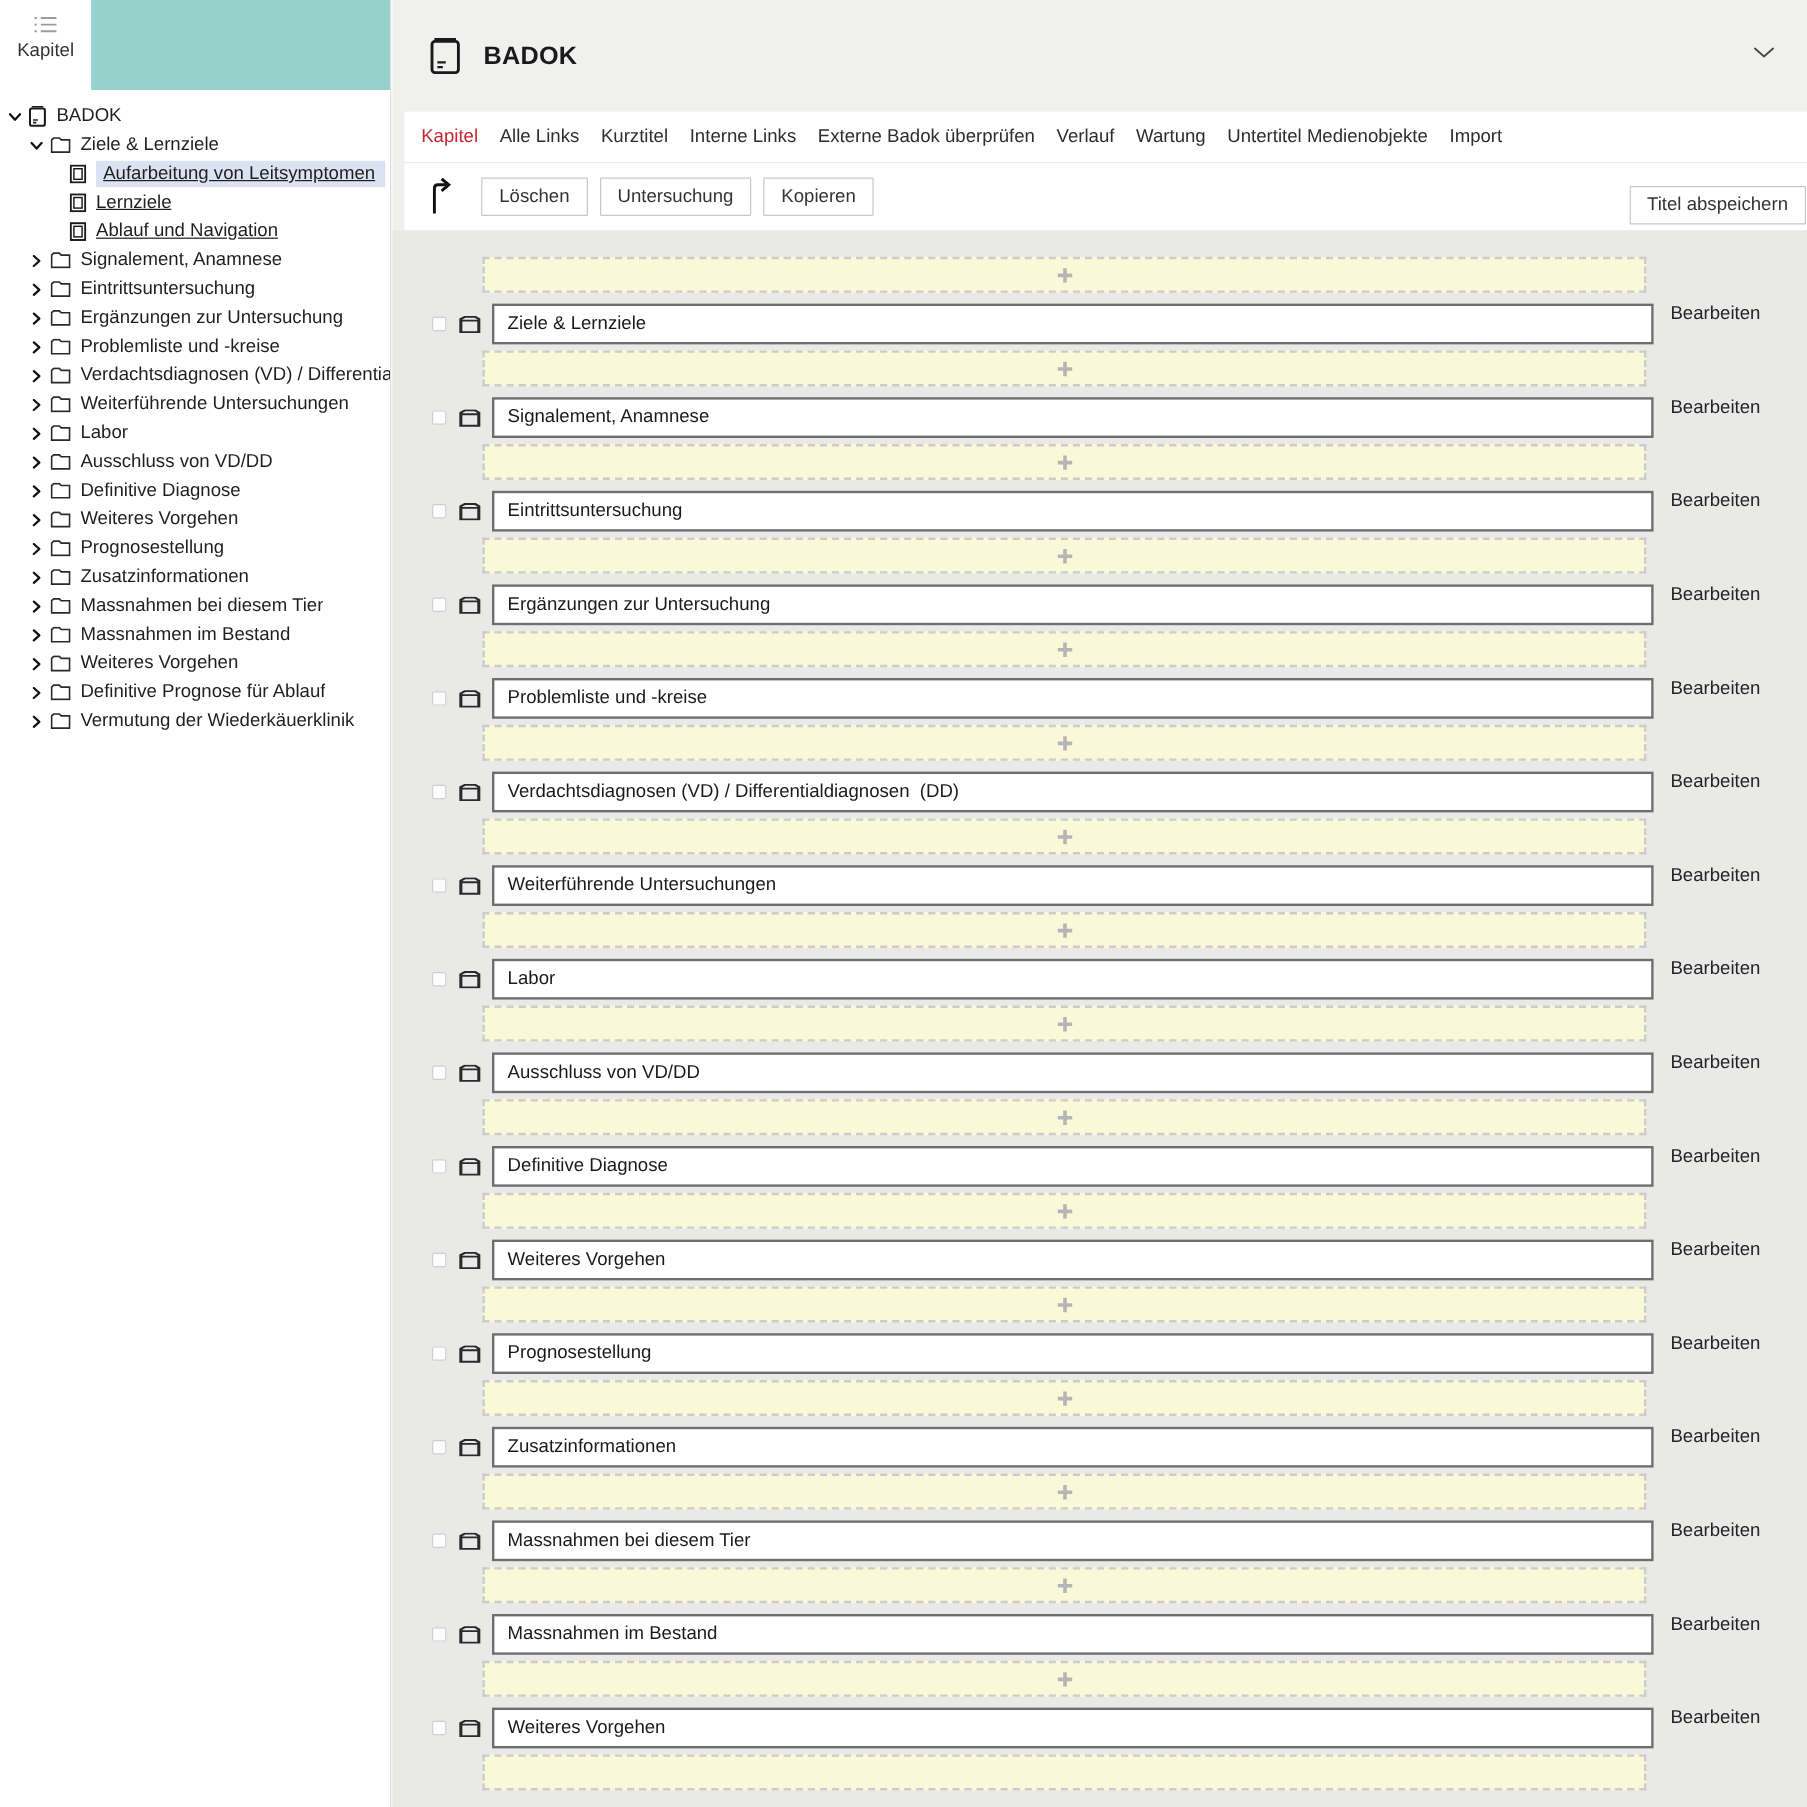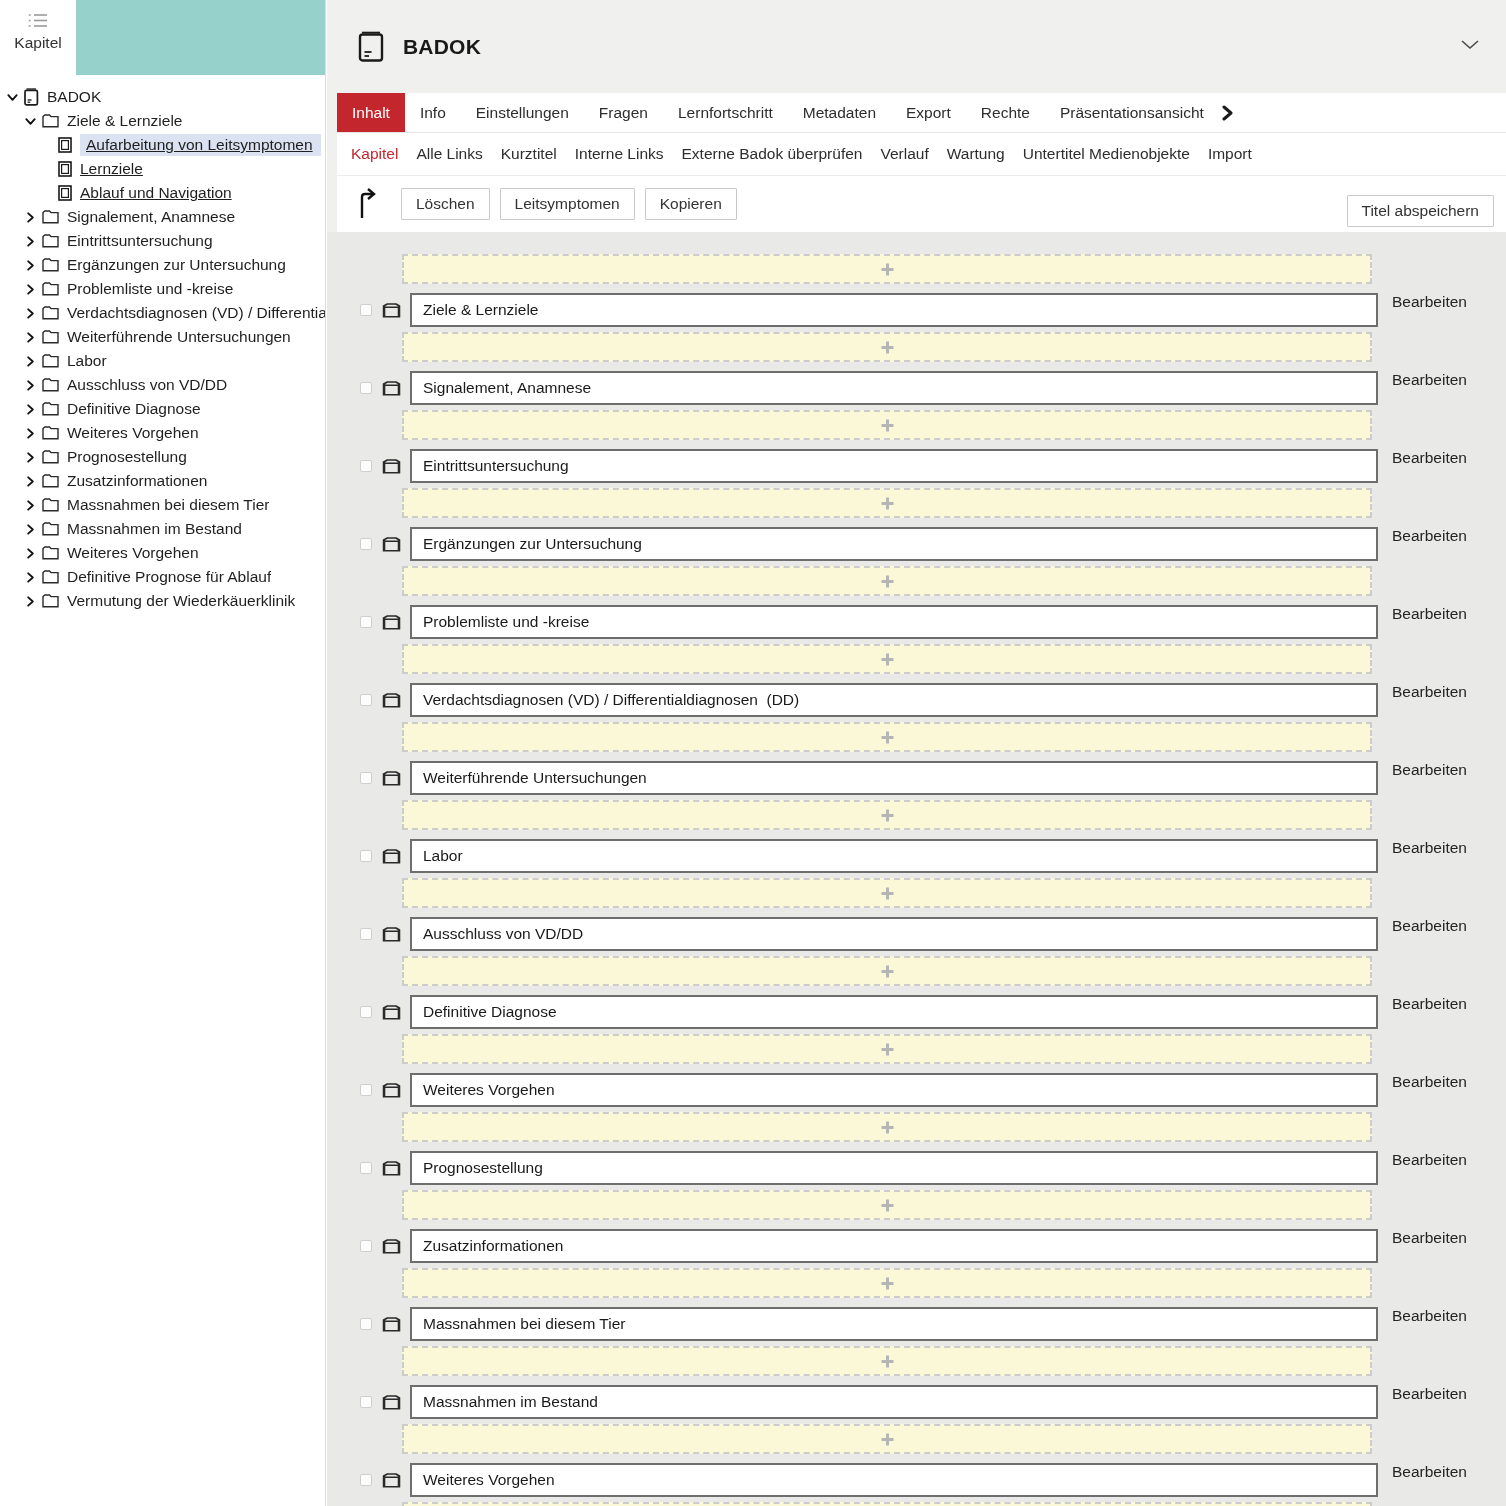--- a/index.html
+++ b/index.html
@@ -69,21 +69,21 @@
     display: flex; align-items: center;
     padding-left: 5px;
     border-bottom: 1px solid #ececec;
     font-size: 15.5px; color: #2d2d2d;
   }
   .tab2 { padding: 0 9px; cursor: pointer; }
   .tab2.active2 { color: var(--red); }
   .toolbar {
     height: 56px; flex: 0 0 56px;
     display: flex; align-items: center;
-    padding: 0 12px 0 20px;
+    padding: 0 1px 0 20px;
   }
   .redo-ic { margin-right: 22px; display: inline-flex; }
   .btn {
     background: #ffffff; border: 1px solid #c9c9c9;
     font-family: inherit; font-size: 15.5px; color: #333;
     height: 32px; padding: 0 14px; margin-right: 10px;
     cursor: pointer; border-radius: 1px;
   }
   .btn.save { margin-left: auto; margin-right: 0; margin-top: 13px; }
   .content {
@@ -456,36 +456,20 @@
       </svg>
     </span>
     <span class="app-title">BADOK</span>
     <span class="header-chevron">
       <svg width="20" height="11" viewBox="0 0 20 11">
           <polyline points="2,2 10,9 18,2" fill="none" stroke="#4a4a4a" stroke-width="1.6"></polyline>
         </svg>
     </span>
   </div>
 
-  <div class="band tabs1">
-    <div class="tab active1">Inhalt</div>
-    <div class="tab">Info</div>
-    <div class="tab">Einstellungen</div>
-    <div class="tab">Fragen</div>
-    <div class="tab">Lernfortschritt</div>
-    <div class="tab">Metadaten</div>
-    <div class="tab">Export</div>
-    <div class="tab">Rechte</div>
-    <div class="tab">Präsentationsansicht</div>
-    <div class="tab-arrow">
-      <svg width="13" height="16" viewBox="0 0 13 16">
-          <polyline points="3,2 10,8 3,14" fill="none" stroke="#1a1a1a" stroke-width="3" stroke-linecap="round" stroke-linejoin="round"></polyline>
-        </svg>
-    </div>
-  </div>
 
   <div class="band tabs2">
     <div class="tab2 active2">Kapitel</div>
     <div class="tab2">Alle Links</div>
     <div class="tab2">Kurztitel</div>
     <div class="tab2">Interne Links</div>
     <div class="tab2">Externe Badok überprüfen</div>
     <div class="tab2">Verlauf</div>
     <div class="tab2">Wartung</div>
     <div class="tab2">Untertitel Medienobjekte</div>
@@ -493,21 +477,21 @@
   </div>
 
   <div class="band toolbar">
     <span class="redo-ic">
       <svg width="22" height="32" viewBox="0 0 22 32">
         <path d="M5 30 V9 Q5 6 8 6 H16" fill="none" stroke="#111" stroke-width="2.4"></path>
         <polyline points="11,1 17,6 11,11" fill="none" stroke="#111" stroke-width="2.4" stroke-linejoin="miter"></polyline>
       </svg>
     </span>
     <button class="btn">Löschen</button>
-    <button class="btn">Leitsymptomen</button>
+    <button class="btn">Untersuchung</button>
     <button class="btn">Kopieren</button>
     <button class="btn save">Titel abspeichern</button>
   </div>
 
   <div class="content" id="chapterContainer">
   <div class="add-strip">
     <svg width="15" height="15" viewBox="0 0 15 15">
       <path d="M6 1.5h3v4.5h4.5v3H9v4.5H6V9H1.5V6H6z" fill="#b5b5b5"></path>
     </svg>
   </div>

